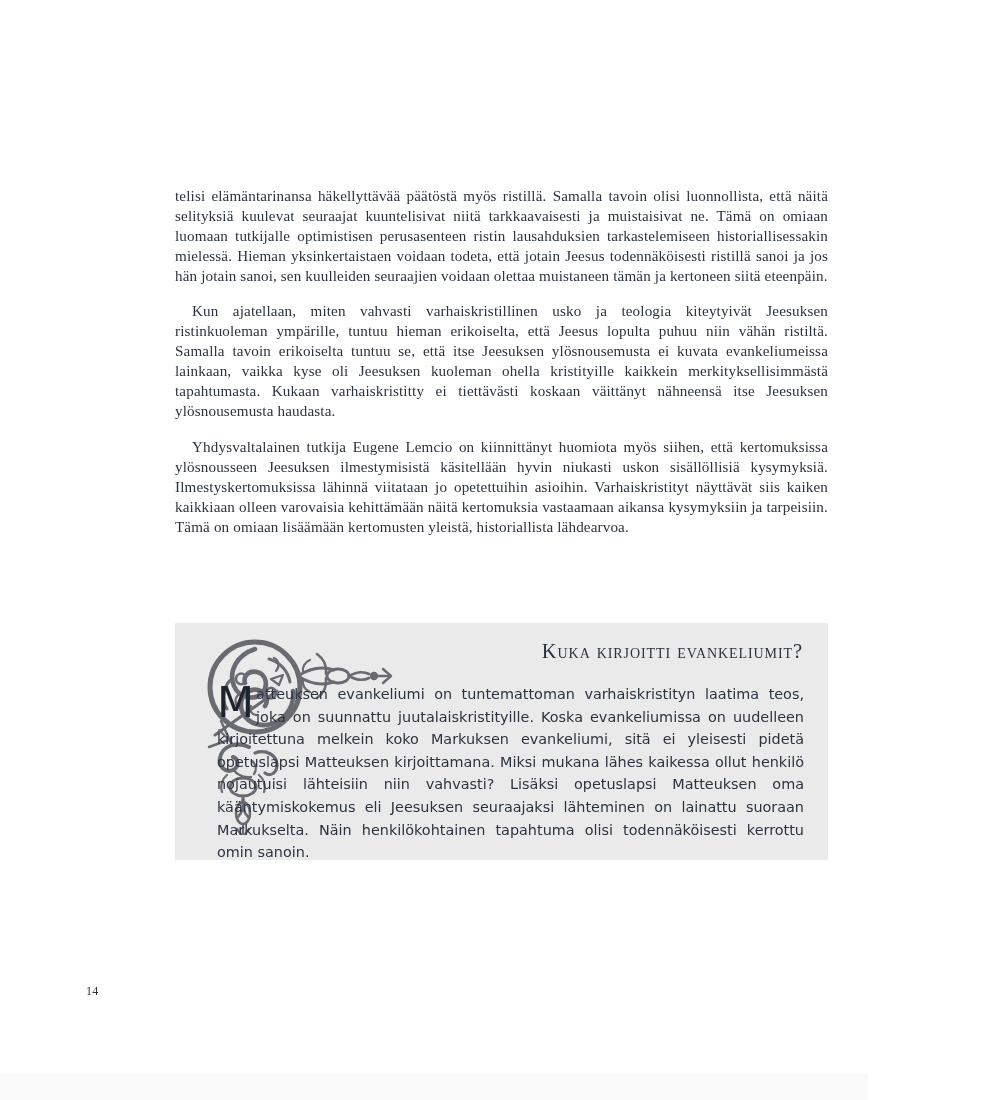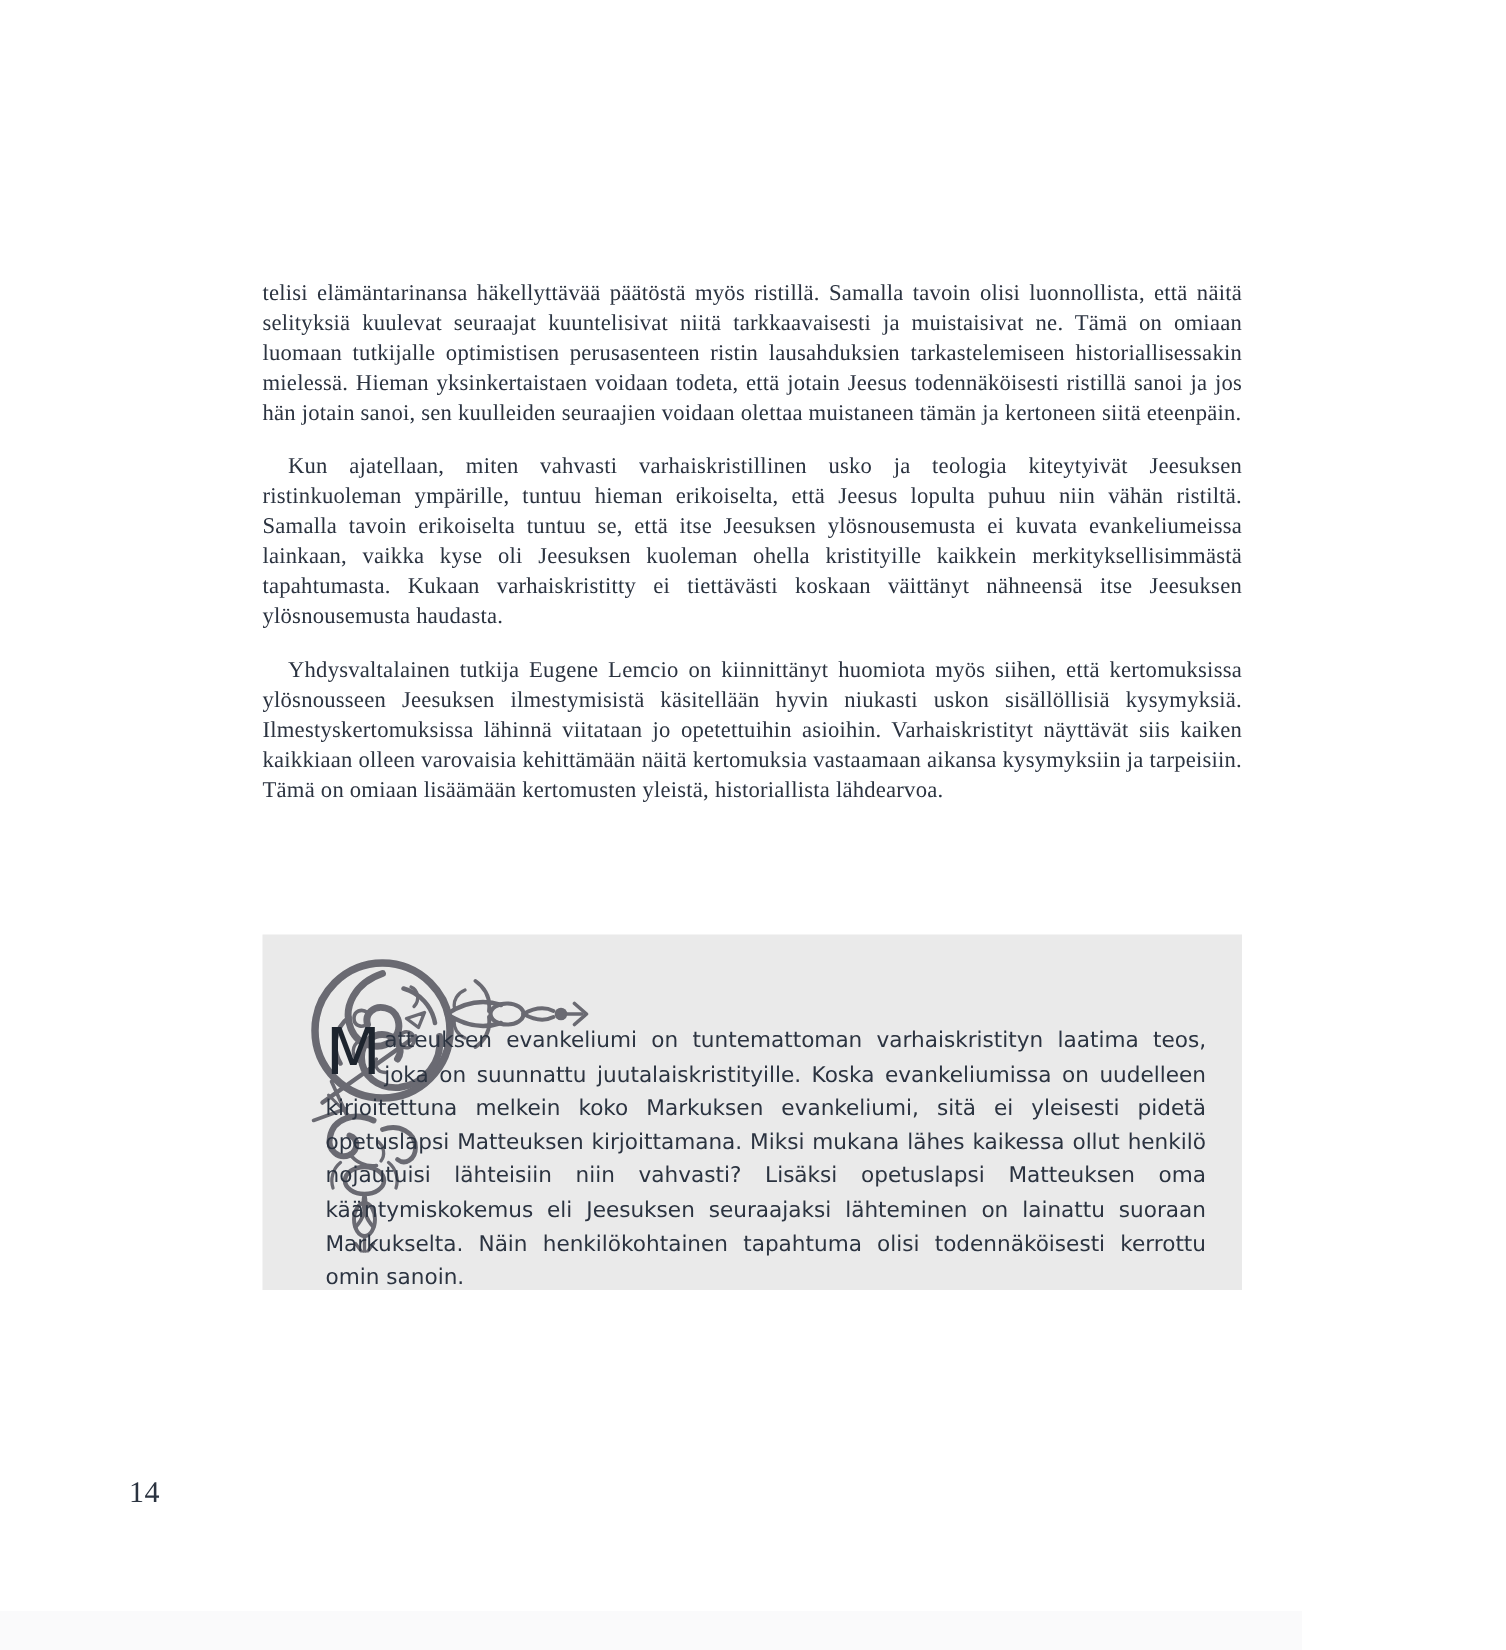--- a/index.html
+++ b/index.html
@@ -122,38 +122,39 @@
     height: 200px;
     pointer-events: none;
   }
 
   
   .folio {
     position: absolute;
     left: 86px;
     top: 984px;
     font-family: "Liberation Serif", "DejaVu Serif", serif;
-    font-size: 20px;
+    font-size: 12px;
     color: #2b3340;
     letter-spacing: 0.02em;
   }
 </style>
 </head>
 <body>
 
 <div class="page">
 
   <div class="body-col">
     <p class="para">telisi elämäntarinansa häkellyttävää päätöstä myös ristillä. Samalla tavoin olisi luonnollista, että näitä selityksiä kuulevat seuraajat kuuntelisivat niitä tarkkaavaisesti ja muistaisivat ne. Tämä on omiaan luomaan tutkijalle optimistisen perusasenteen ristin lausahduksien tarkastelemiseen historiallisessakin mielessä. Hieman yksinkertaistaen voidaan todeta, että jotain Jeesus todennäköisesti ristillä sanoi ja jos hän jotain sanoi, sen kuulleiden seuraajien voidaan olettaa muistaneen tämän ja kertoneen siitä eteenpäin.</p>
     <p class="para">Kun ajatellaan, miten vahvasti varhaiskristillinen usko ja teologia kiteytyivät Jeesuksen ristinkuoleman ympärille, tuntuu hieman erikoiselta, että Jeesus lopulta puhuu niin vähän ristiltä. Samalla tavoin erikoiselta tuntuu se, että itse Jeesuksen ylösnousemusta ei kuvata evankeliumeissa lainkaan, vaikka kyse oli Jeesuksen kuoleman ohella kristityille kaikkein merkityksellisimmästä tapahtumasta. Kukaan varhaiskristitty ei tiettävästi koskaan väittänyt nähneensä itse Jeesuksen ylösnousemusta haudasta.</p>
     <p class="para">Yhdysvaltalainen tutkija Eugene Lemcio on kiinnittänyt huomiota myös siihen, että kertomuksissa ylösnousseen Jeesuksen ilmestymisistä käsitellään hyvin niukasti uskon sisällöllisiä kysymyksiä. Ilmestyskertomuksissa lähinnä viitataan jo opetettuihin asioihin. Varhaiskristityt näyttävät siis kaiken kaikkiaan olleen varovaisia kehittämään näitä kertomuksia vastaamaan aikansa kysymyksiin ja tarpeisiin. Tämä on omiaan lisäämään kertomusten yleistä, historiallista lähdearvoa.</p>
   </div>
 
   <div class="factbox">
 
+    <div class="factbox-title">Kuka kirjoitti evankeliumit?</div>
 
     <svg class="ornament" viewBox="0 0 196 200">
       <g fill="none" stroke="#6a6a72" stroke-width="2.6" stroke-linecap="round">
 
         <circle cx="58" cy="52" r="45" stroke-width="5"></circle>
         <path d="M13 52a45 45 0 0 1 90 0" stroke-width="3.2"></path>
 
         <path d="M58 14c-18 6-27 22-21 37 5 12 20 15 28 7 7-7 4-19-5-21-8-2-14 4-12 11" stroke-width="4.6"></path>
         <path d="M96 56c2 17-10 32-27 34-14 1-25-8-25-20 0-10 8-17 17-15 8 2 11 10 7 16" stroke-width="4.6"></path>
         <path d="M30 74c-6-10-4-24 6-31" stroke-width="3"></path>

